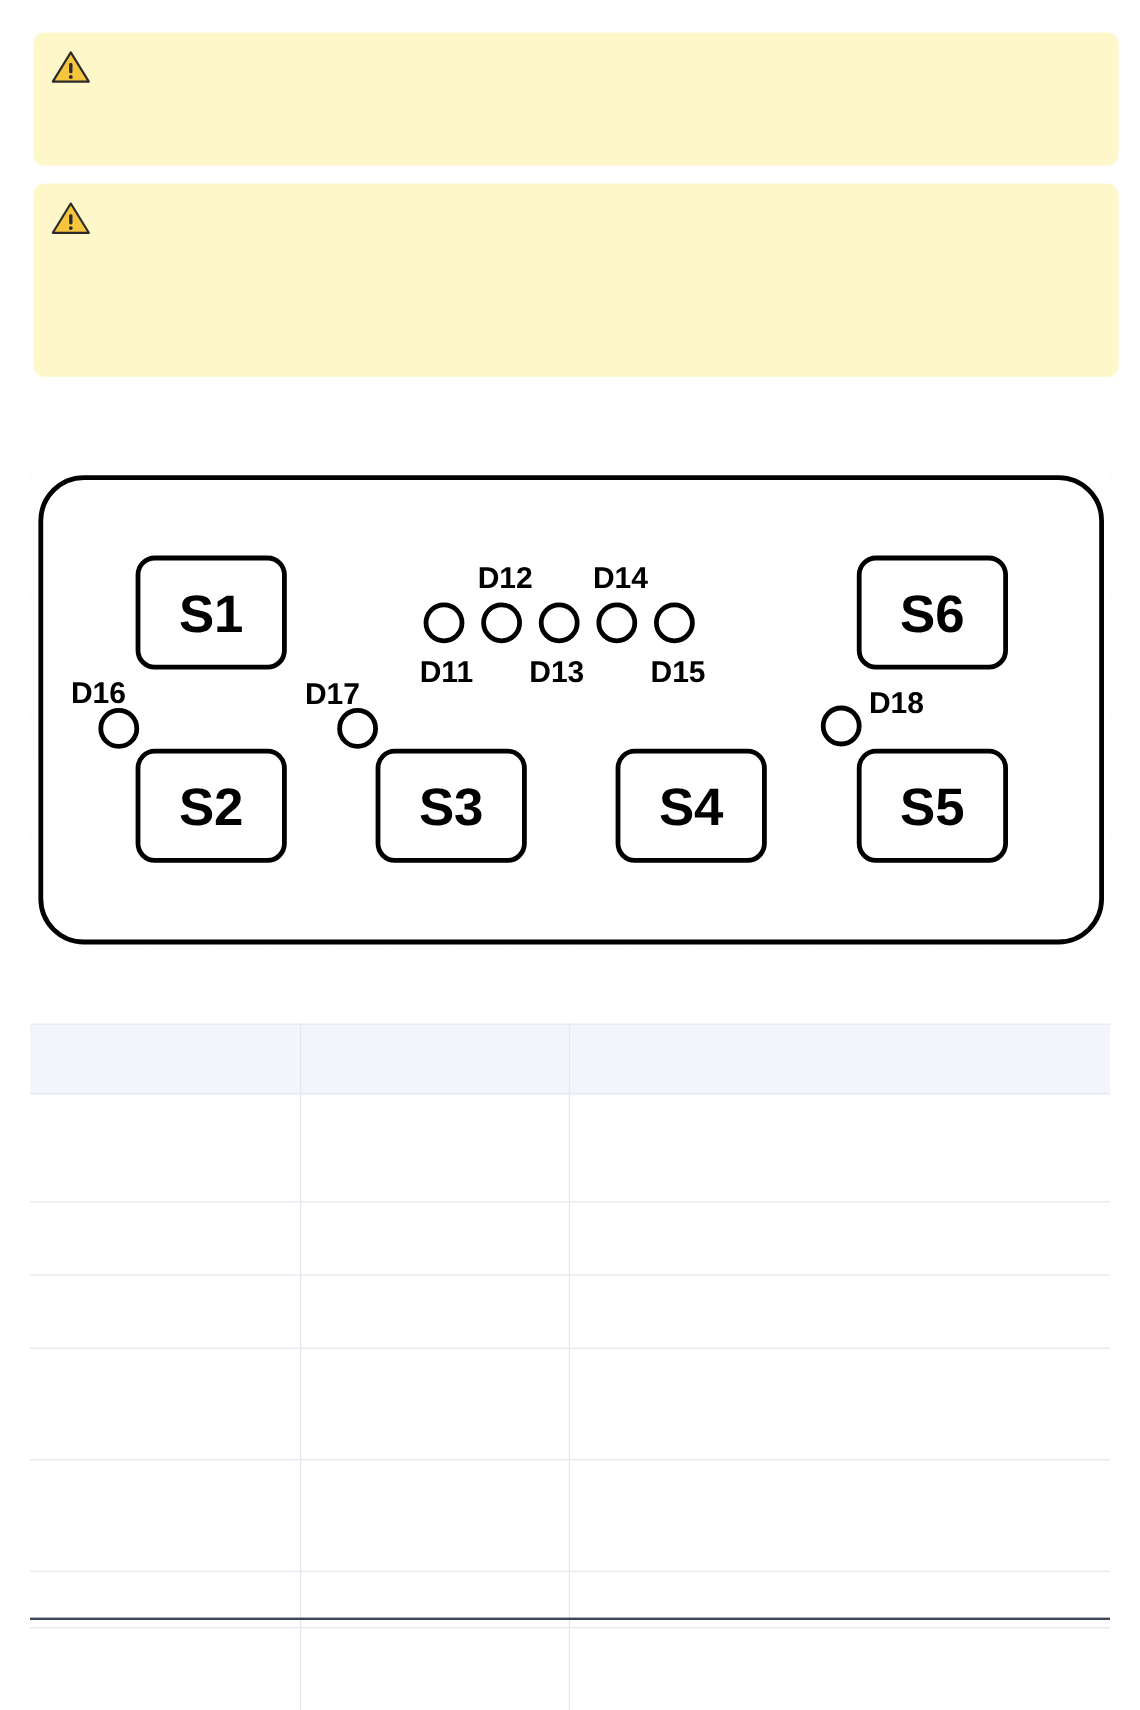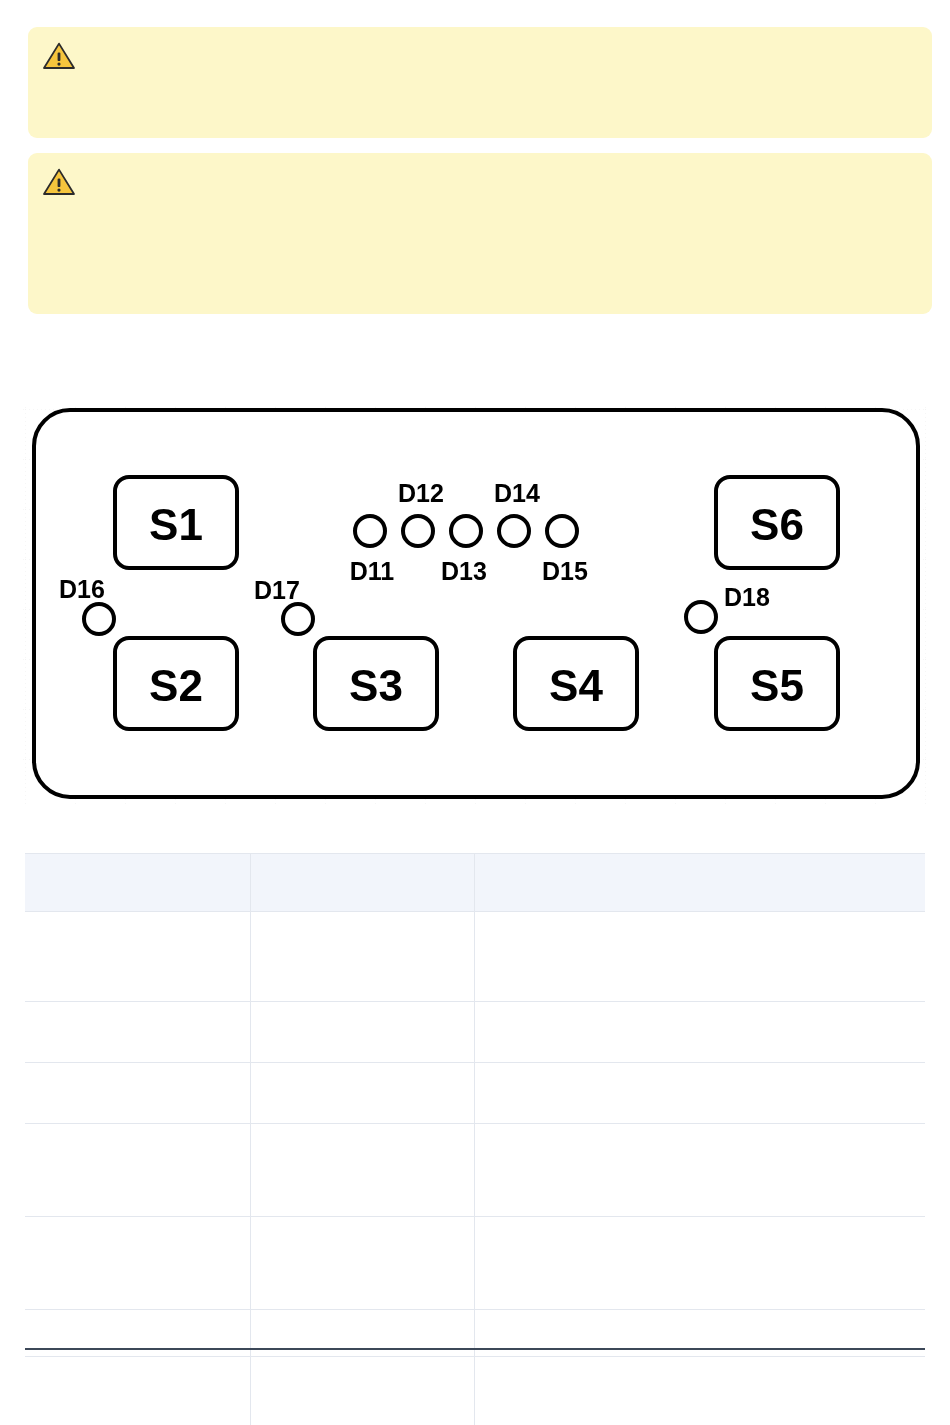--- a/index.html
+++ b/index.html
@@ -40,21 +40,21 @@
     font-size: 14px;
     line-height: 1.55;
     color: #1d1d1d;
     white-space: pre-wrap;
   }
 
   
   .figure {
     position: absolute;
     left: 0;
-    top: 384px;
+    top: 372px;
     width: 950px;
     height: 440px;
   }
   .figure svg { display: block; }
 
   
   .data-table {
     position: absolute;
     left: 25px;
     top: 853px;

